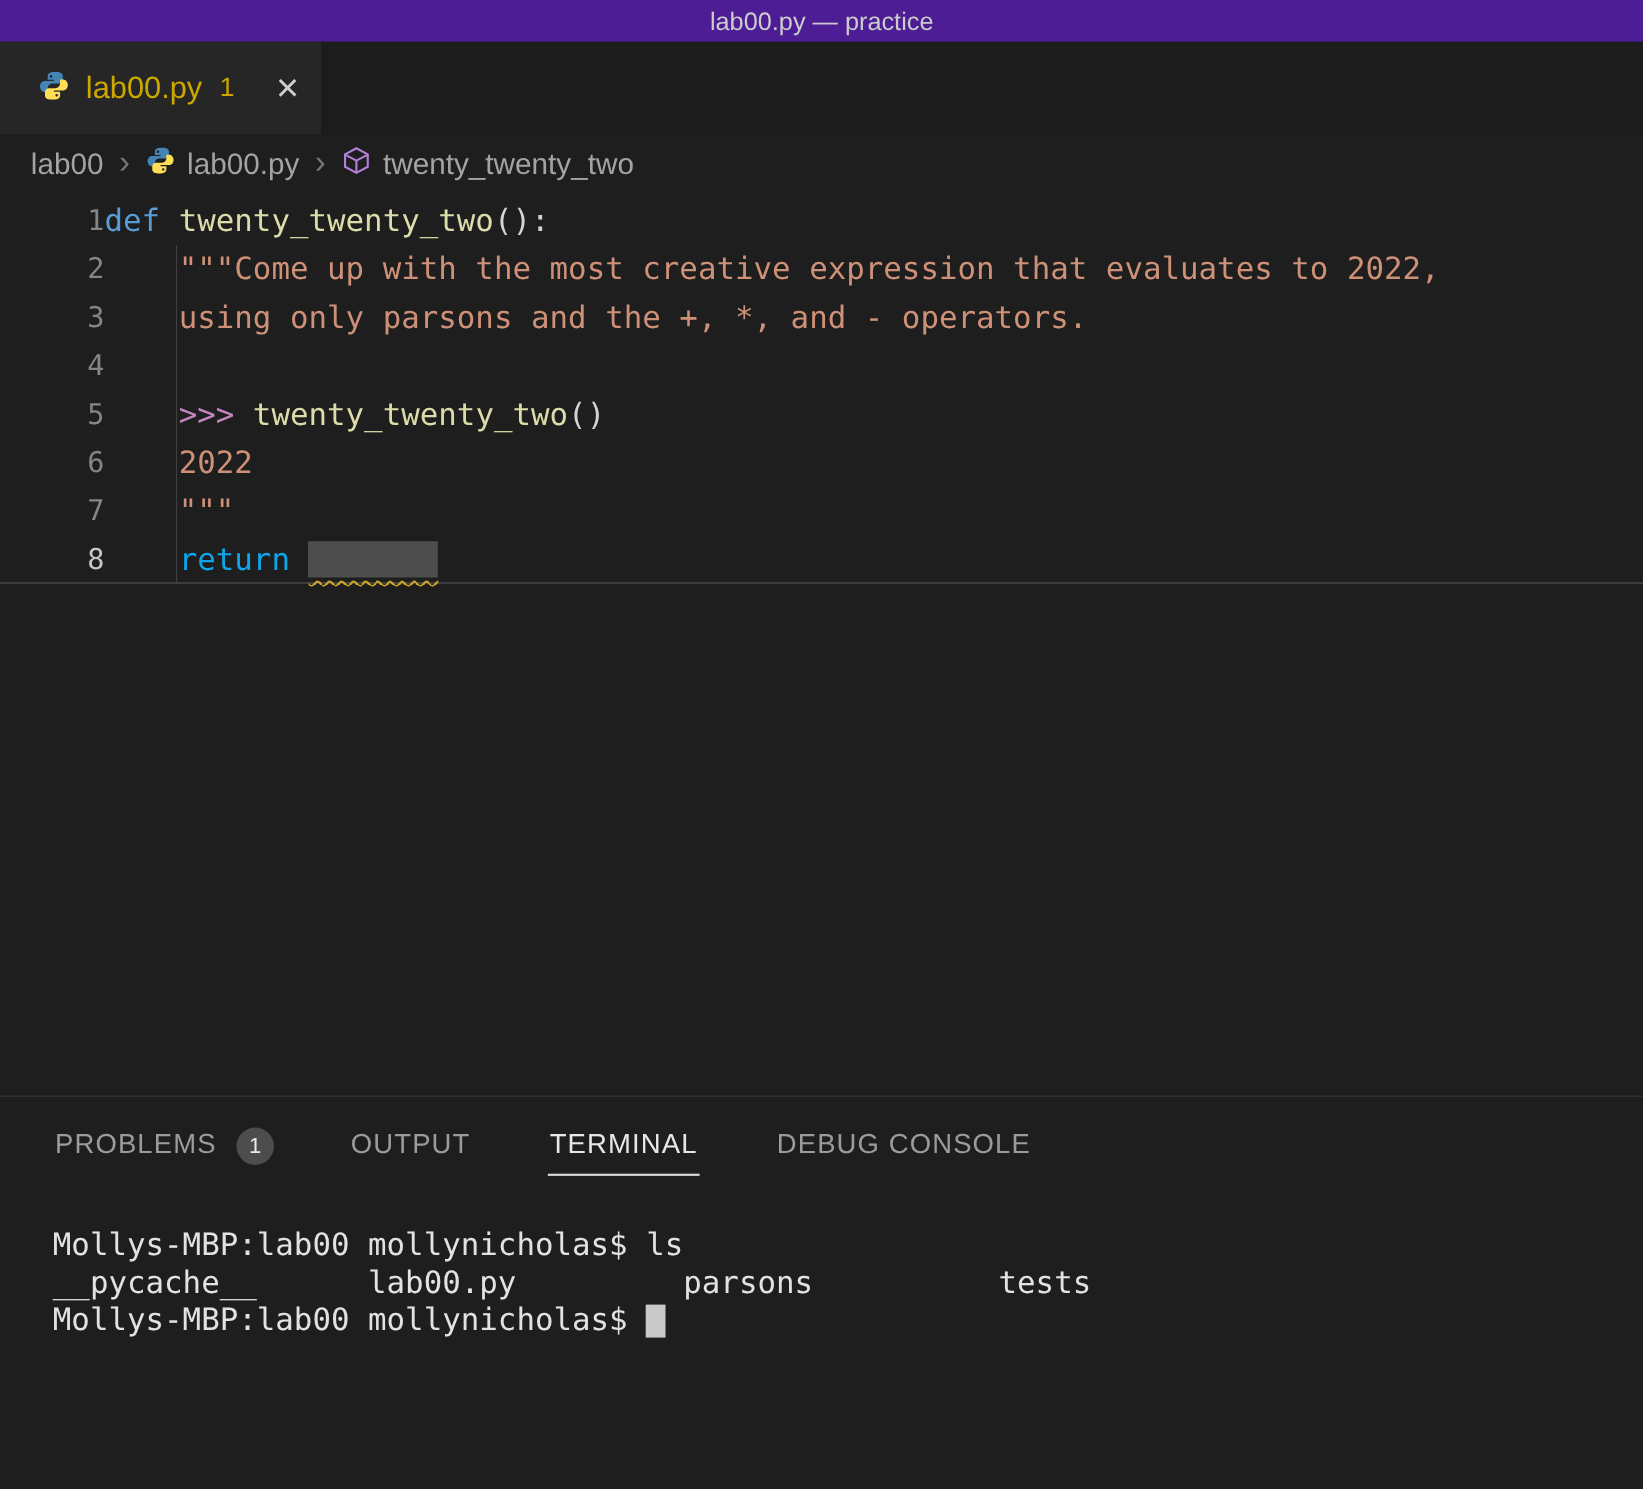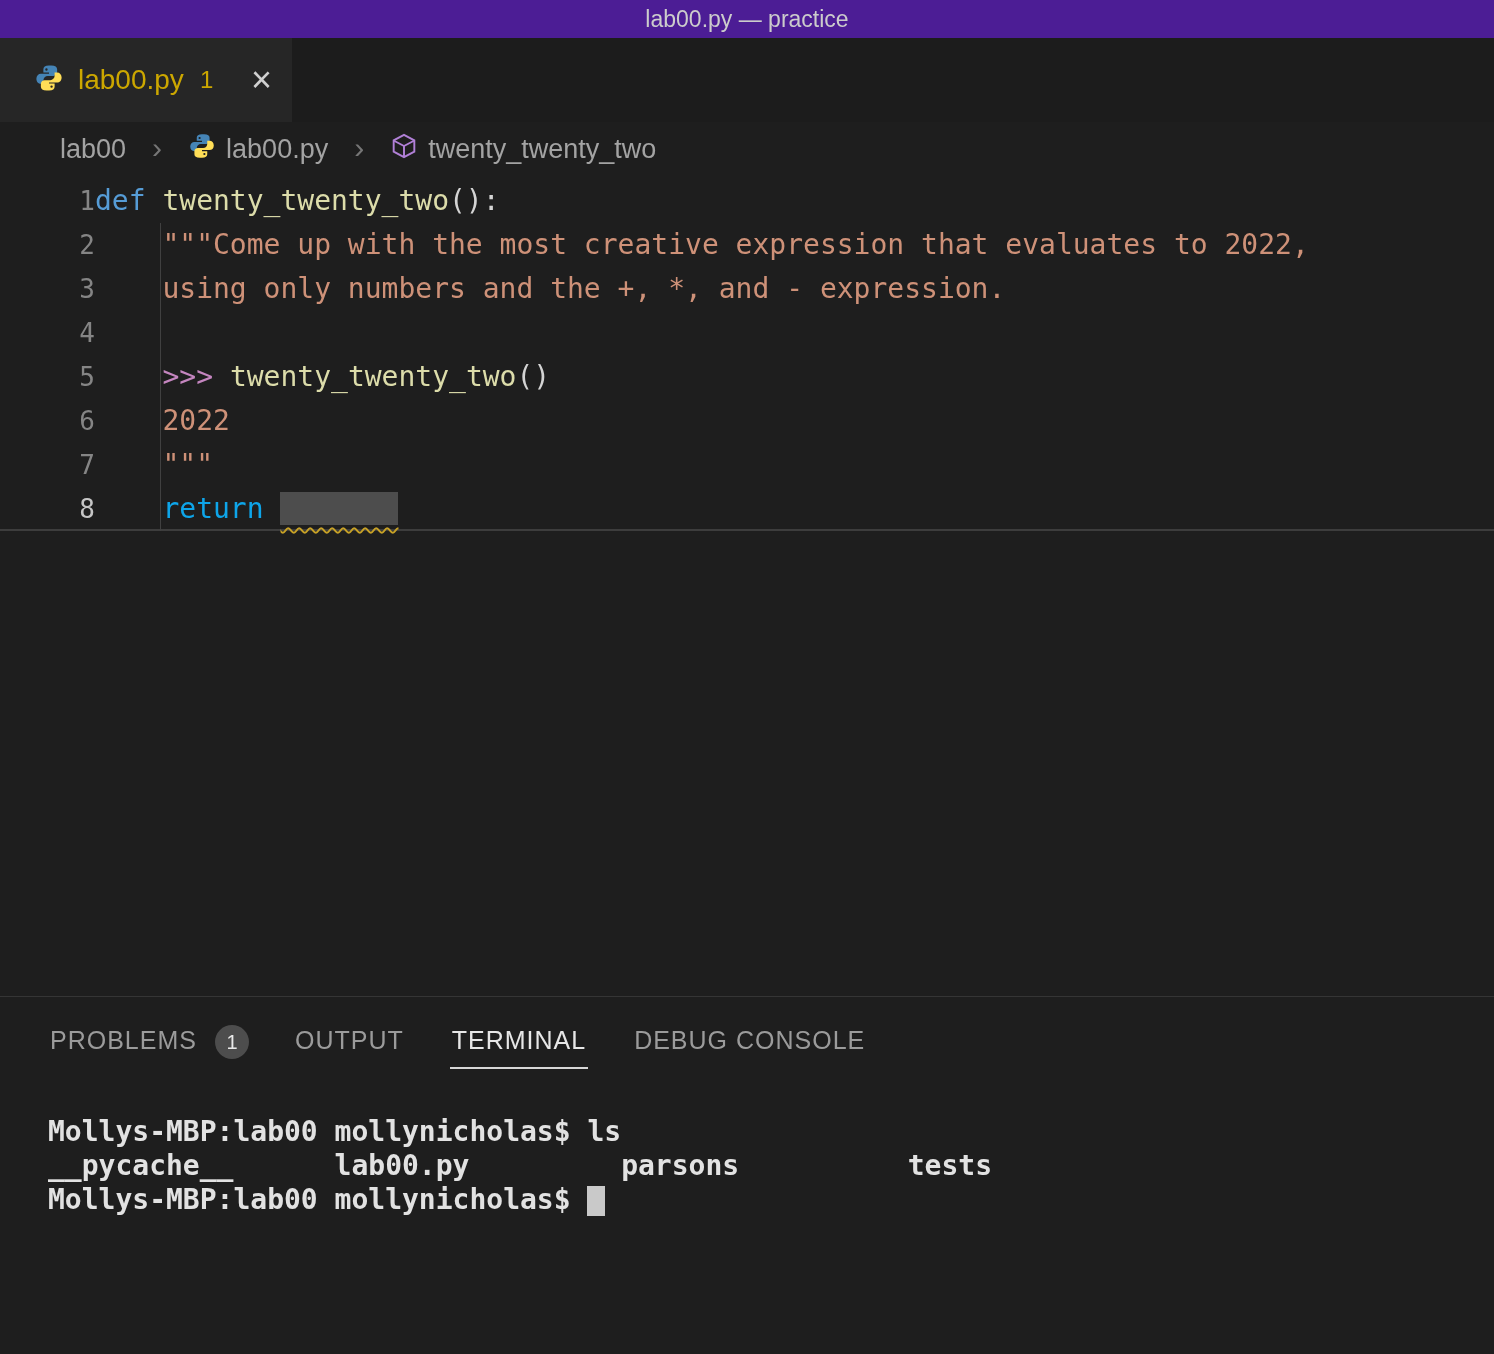--- a/index.html
+++ b/index.html
@@ -25,21 +25,21 @@
     padding:0 20px 0 34px; gap:14px;
   }
   .tab .py-icon { flex:none; }
   .tab-label { font-family:"Liberation Sans", sans-serif; font-size:28px; color:#cca700; }
   .tab-badge { font-family:"Liberation Sans", sans-serif; font-size:24px; color:#cca700; margin-left:2px; }
   .tab-close { margin-left:auto; color:#d0d0d0; font-size:36px; line-height:36px; font-family:"Liberation Sans", sans-serif; cursor:pointer; }
 
   
   .breadcrumbs {
     flex:none; height:55px; background:#1e1e1e;
-    display:flex; align-items:center; padding-left:60px; gap:24px;
+    display:flex; align-items:center; padding-left:28px; gap:12px;
     font-family:"Liberation Sans", sans-serif; font-size:27px; color:#a3a3a3;
   }
   .crumb { display:flex; align-items:center; gap:10px; cursor:pointer; }
   .crumb-sep { color:#767676; font-size:30px; padding:0 2px 4px 2px; }
 
   
   .editor { flex:1; position:relative; padding-top:2px; overflow:hidden; }
   .indent-guide { position:absolute; left:160px; top:46px; width:1px; height:308px; background:#404040; }
   .code-line { display:flex; height:44px; line-height:44px; font-size:28px; white-space:pre; }
   .code-line.current { border-bottom:2px solid #3d3d3d; }
@@ -55,34 +55,34 @@
   .tok-placeholder {
     background:#4d4d4d;
     text-decoration:underline wavy #c8a226;
     text-decoration-thickness:2px;
     text-underline-offset:9px;
   }
 
   
   .panel { flex:none; height:358px; background:#1e1e1e; border-top:1px solid #353535; }
   .panel-tabs {
-    height:90px; display:flex; align-items:stretch; padding-left:48px; gap:44px;
+    height:90px; display:flex; align-items:stretch; padding-left:48px; gap:68px;
     font-family:"Liberation Sans", sans-serif; font-size:25px; letter-spacing:1px;
   }
   .panel-tab { display:flex; align-items:center; gap:16px; color:#9b9b9b; cursor:pointer; }
   .panel-tab-label { padding:10px 2px 12px 2px; border-bottom:2px solid transparent; }
   .panel-tab.active { color:#e7e7e7; }
   .panel-tab.active .panel-tab-label { border-bottom-color:#d7d7d7; }
   .panel-badge {
     width:34px; height:34px; border-radius:50%; background:#4d4d4d; color:#eaeaea;
     font-size:20px; letter-spacing:0; display:flex; align-items:center; justify-content:center;
   }
 
   .terminal { padding:28px 0 0 48px; font-size:28px; color:#e2e2e2; }
-  .term-line { height:34px; line-height:34px; white-space:pre;font-weight:bold; }
+  .term-line { height:34px; line-height:34px; white-space:pre; }
   .cursor { display:inline-block; width:18px; height:30px; background:#c9c9c9; vertical-align:text-bottom; }
 </style>
 </head>
 <body>
 
 <div class="titlebar">
   <span>lab00.py — practice</span>
 </div>
 
 <div class="tabstrip">
@@ -123,21 +123,21 @@
     </span>
     <span>twenty_twenty_two</span>
   </span>
 </div>
 
 <div class="editor">
   <div class="indent-guide"></div>
   <div>
       <div class="code-line"><span class="line-num">1</span><span class="code-content"><span class="tok-keyword">def</span><span class="tok-plain"> </span><span class="tok-func">twenty_twenty_two</span><span class="tok-plain">():</span></span></div>
       <div class="code-line"><span class="line-num">2</span><span class="code-content"><span class="tok-plain">    </span><span class="tok-str">"""Come up with the most creative expression that evaluates to 2022,</span></span></div>
-      <div class="code-line"><span class="line-num">3</span><span class="code-content"><span class="tok-plain">    </span><span class="tok-str">using only numbers and the +, *, and - expression.</span></span></div>
+      <div class="code-line"><span class="line-num">3</span><span class="code-content"><span class="tok-plain">    </span><span class="tok-str">using only parsons and the +, *, and - operators.</span></span></div>
       <div class="code-line"><span class="line-num">4</span><span class="code-content"></span></div>
       <div class="code-line"><span class="line-num">5</span><span class="code-content"><span class="tok-plain">    </span><span class="tok-doctest">&gt;&gt;&gt;</span><span class="tok-plain"> </span><span class="tok-func">twenty_twenty_two</span><span class="tok-plain">()</span></span></div>
       <div class="code-line"><span class="line-num">6</span><span class="code-content"><span class="tok-plain">    </span><span class="tok-str">2022</span></span></div>
       <div class="code-line"><span class="line-num">7</span><span class="code-content"><span class="tok-plain">    </span><span class="tok-str">"""</span></span></div>
       <div class="code-line current"><span class="line-num">8</span><span class="code-content"><span class="tok-plain">    </span><span class="tok-keyword2">return</span><span class="tok-plain"> </span><span class="tok-placeholder">&nbsp;&nbsp;&nbsp;&nbsp;&nbsp;&nbsp;&nbsp;</span></span></div>
     </div>
 </div>
 
 <div class="panel">
   <div class="panel-tabs">

